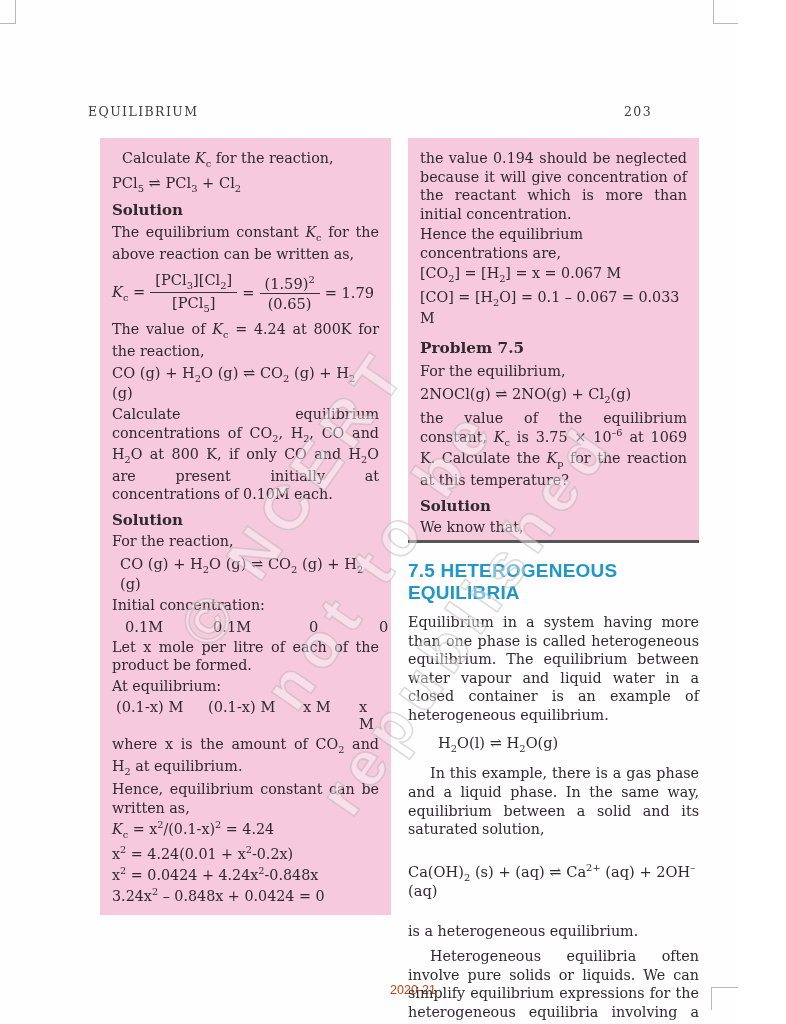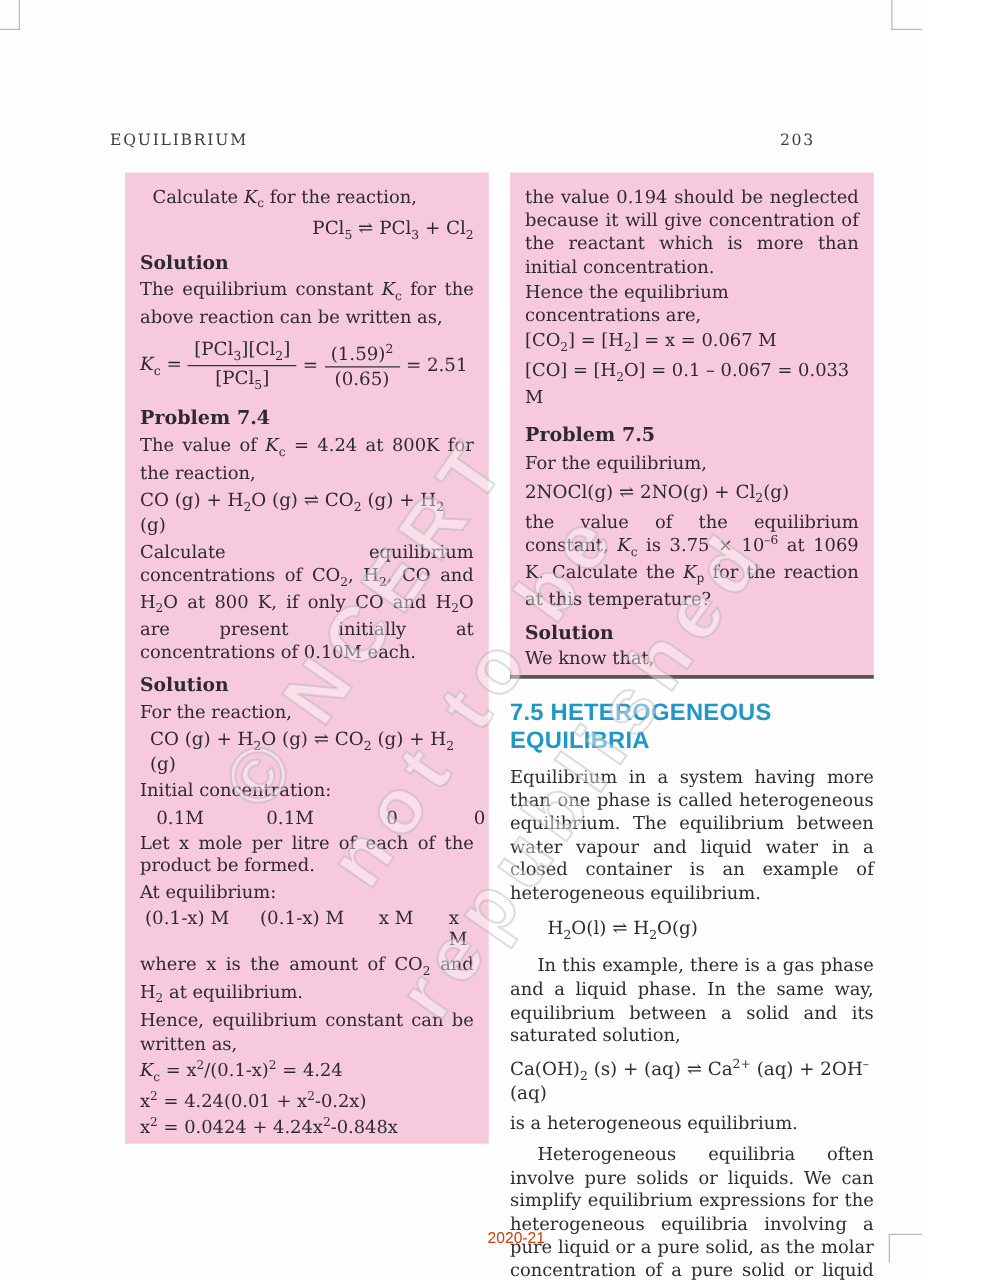--- a/index.html
+++ b/index.html
@@ -26,21 +26,21 @@
   .left-box{height:777px;overflow:hidden;}
   .right-box{height:405px;overflow:hidden;border-bottom:3px solid #565656;}
   
   .t{font-size:14.3px;line-height:1.3;text-align:justify;margin:2px 0;}
   .nj{text-align:left;}
   .indent1{text-indent:10px;}
   .indent22{text-indent:22px;}
   .bold-label{font-weight:bold;font-size:15px;line-height:1.25;margin:7px 0 3px;}
   .prob-label{font-weight:bold;font-size:15.3px;line-height:1.25;margin:11px 0 4px;}
   .eqline{font-size:14.6px;margin:4px 0;}
-  .center{text-align:right;}
+  .center{text-align:left;}
   sub{font-size:68%;}
   sup{font-size:68%;}
   
   .fracline{display:flex;align-items:center;gap:5px;margin:8px 0 6px;font-size:14.6px;}
   .frac{display:inline-block;text-align:center;vertical-align:middle;}
   .frac .num{border-bottom:1px solid #333;padding:0 5px 1px;}
   .frac .den{padding-top:1px;}
   
   .crow{display:grid;grid-template-columns:88px 96px 70px auto;padding-left:13px;font-size:14.6px;margin:3px 0;}
   
@@ -83,24 +83,23 @@
           <span><i>K</i><sub>c</sub> =</span>
           <span class="frac">
             <span class="num" style="display:block">[PCl<sub>3</sub>][Cl<sub>2</sub>]</span>
             <span class="den" style="display:block">[PCl<sub>5</sub>]</span>
           </span>
           <span>=</span>
           <span class="frac">
             <span class="num" style="display:block">(1.59)<sup>2</sup></span>
             <span class="den" style="display:block">(0.65)</span>
           </span>
-          <span>= 2.51</span>
+          <span>= 1.79</span>
         </div>
 
-        <div class="prob-label">Problem 7.4</div>
         <div class="t">The value of <i>K</i><sub>c</sub> = 4.24 at 800K for the reaction,</div>
         <div class="eqline nj">CO (g) + H<sub>2</sub>O (g) ⇌ CO<sub>2</sub> (g) + H<sub>2</sub> (g)</div>
         <div class="t">Calculate equilibrium concentrations of CO<sub>2</sub>, H<sub>2</sub>, CO and H<sub>2</sub>O at 800 K, if only CO and H<sub>2</sub>O are present initially at concentrations of 0.10M each.</div>
         <div class="bold-label">Solution</div>
         <div class="t nj">For the reaction,</div>
         <div class="eqline" style="padding-left:8px">CO (g)  +   H<sub>2</sub>O (g) ⇌ CO<sub>2</sub> (g) + H<sub>2</sub> (g)</div>
         <div class="t nj">Initial concentration:</div>
         <div class="crow">
           <span>0.1M</span>
           <span>0.1M</span>
@@ -140,21 +139,21 @@
         <div class="t nj">We know that,</div>
         <div class="t nj"><i>K</i> = <i>K</i>(R<i>T</i>)<sup>Δ<i>n</i></sup></div>
 
       </div>
 
       <div>
         <div class="sec-head">7.5  HETEROGENEOUS EQUILIBRIA</div>
         <div class="t">Equilibrium in a system having more than one phase is called heterogeneous equilibrium. The equilibrium between water vapour and liquid water in a closed container is an example of heterogeneous equilibrium.</div>
         <div class="sec-eq">H<sub>2</sub>O(l) ⇌ H<sub>2</sub>O(g)</div>
         <div class="t indent22">In this example, there is a gas phase and a liquid phase. In the same way, equilibrium between a solid and its saturated solution,</div>
-        <div class="eqline nj" style="margin:7px 0">Ca(OH)<sub>2</sub> (s) + (aq) ⇌ Ca<sup>2+</sup> (aq) + 2OH<sup>–</sup>(aq)</div>
+        <div class="eqline nj" style="margin:23px 0">Ca(OH)<sub>2</sub> (s) + (aq) ⇌ Ca<sup>2+</sup> (aq) + 2OH<sup>–</sup>(aq)</div>
         <div class="t nj">is a heterogeneous equilibrium.</div>
         <div class="t indent22" style="margin-top:6px">Heterogeneous equilibria often involve pure solids or liquids. We can simplify equilibrium expressions for the heterogeneous equilibria involving a pure liquid or a pure solid, as the molar concentration of a pure solid or liquid is constant (i.e., independent of the amount present). In other words if a substance ‘X’ is involved, then [X(s)] and [X(l)] are constant, whatever the amount of ‘X’ is taken. Contrary</div>
       </div>
     </div>
 
   </div>
 
   <div class="footer">2020-21</div>
 
 </div>

